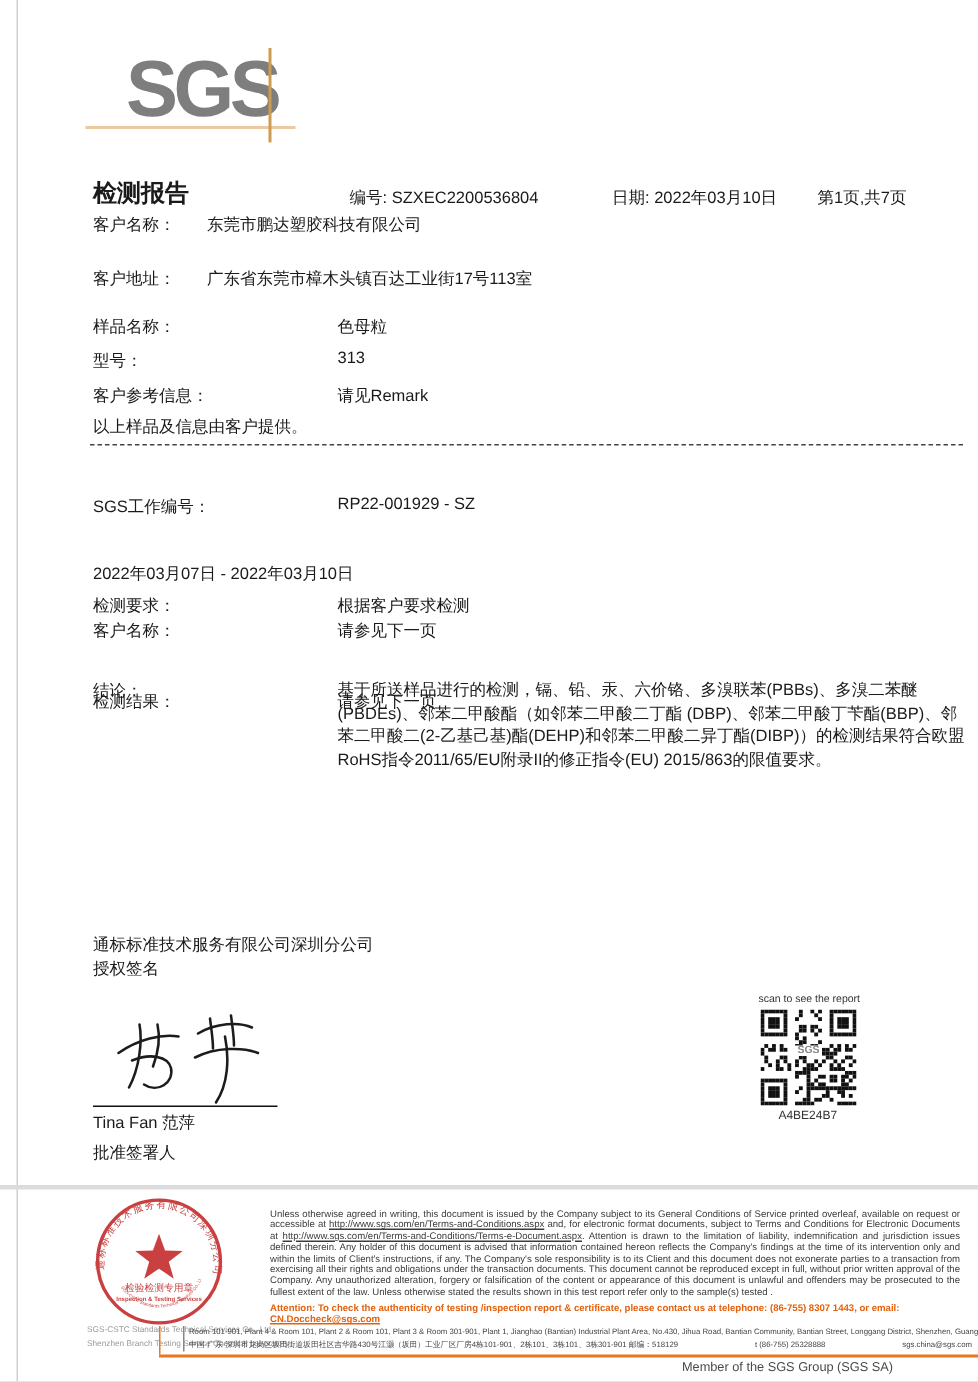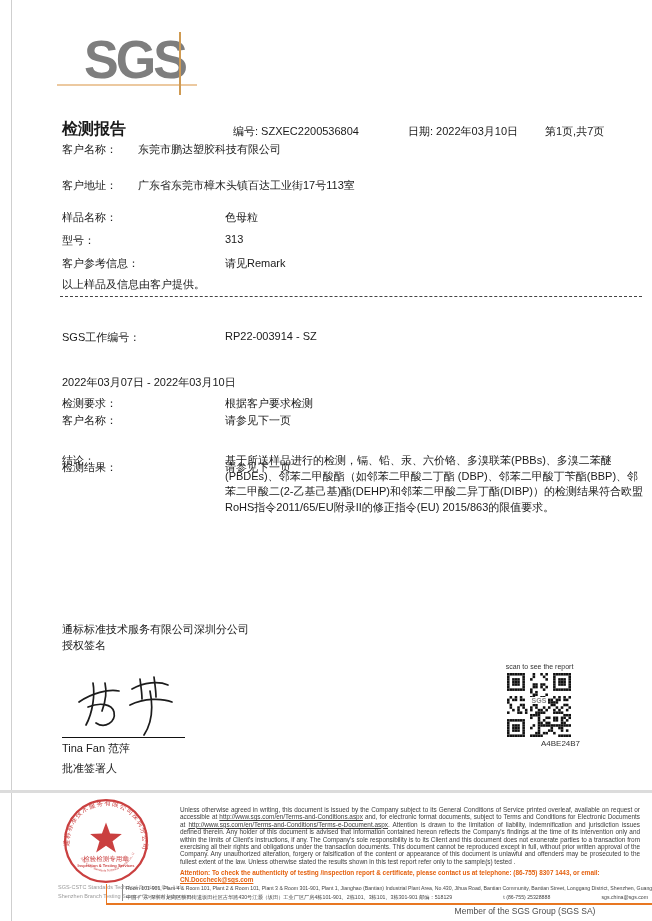--- a/index.html
+++ b/index.html
@@ -26,21 +26,21 @@
   .concl-p{width:418px;line-height:15.6px;white-space:normal;}
   
   .sig-line{position:absolute;left:62px;top:737px;width:123px;height:1px;background:#111;}
   .sig-svg{position:absolute;left:66px;top:672px;}
   
   .qr-caption{position:absolute;left:487px;top:663px;width:105px;text-align:center;font-size:7px;color:#333;}
   .qr-box{position:absolute;left:507px;top:673px;width:64px;height:64px;}
   .qr-center{position:absolute;left:507px;top:697px;width:64px;text-align:center;font-size:7px;
              font-weight:bold;color:#888;}
   .qr-center span{background:#fff;padding:0 2px;}
-  .qr-code{position:absolute;left:508px;top:739px;width:105px;text-align:center;font-size:8px;color:#333;}
+  .qr-code{position:absolute;left:486px;top:739px;width:105px;text-align:center;font-size:8px;color:#333;}
   
   .stamp-svg{position:absolute;left:62px;top:797px;width:88px;height:88px;opacity:.92;}
   .co-lines{position:absolute;left:58px;top:883px;font-size:5.5px;line-height:9px;color:#9a9a9a;}
   .disclaimer{position:absolute;left:180px;top:806px;width:460px;font-size:6.4px;line-height:7.4px;
               color:#3c3c3c;text-align:justify;}
   .disclaimer a{color:#3c3c3c;text-decoration:underline;}
   .attention{position:absolute;left:180px;top:869px;width:462px;font-size:6.4px;line-height:7.2px;
              font-weight:bold;color:#e4610f;}
   .attention a{color:#e4610f;text-decoration:underline;}
   .addr{position:absolute;left:122px;top:884px;width:522px;font-size:5.2px;color:#444;
@@ -88,21 +88,21 @@
     <span>请见Remark</span>
   </div>
   <div class="row" style="top:277px;">
     <span>以上样品及信息由客户提供。</span>
   </div>
 
   <div class="dashed"></div>
 
   <div class="row" style="top:330px;">
     <span class="lbl-163">SGS工作编号：</span>
-    <span>RP22-003914 - SZ</span>
+    <span>RP22-001929 - SZ</span>
   </div>
   <div class="row" style="top:375px;">
     <span>2022年03月07日 - 2022年03月10日</span>
   </div>
   <div class="row" style="top:396px;">
     <span class="lbl-163">检测要求：</span>
     <span>根据客户要求检测</span>
   </div>
   <div class="row" style="top:413px;">
     <span class="lbl-163">客户名称：</span>

